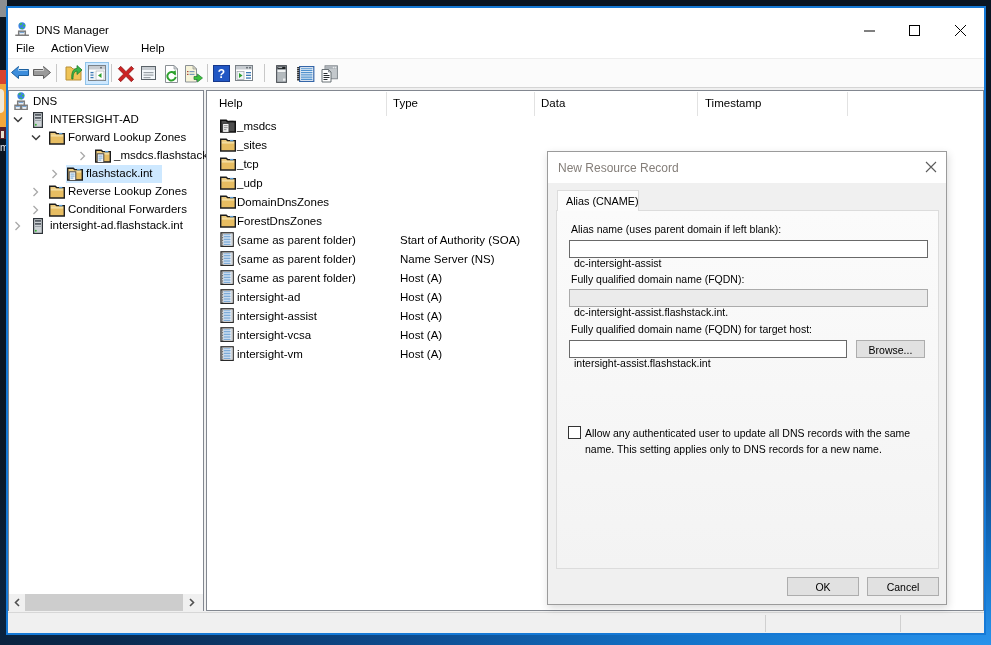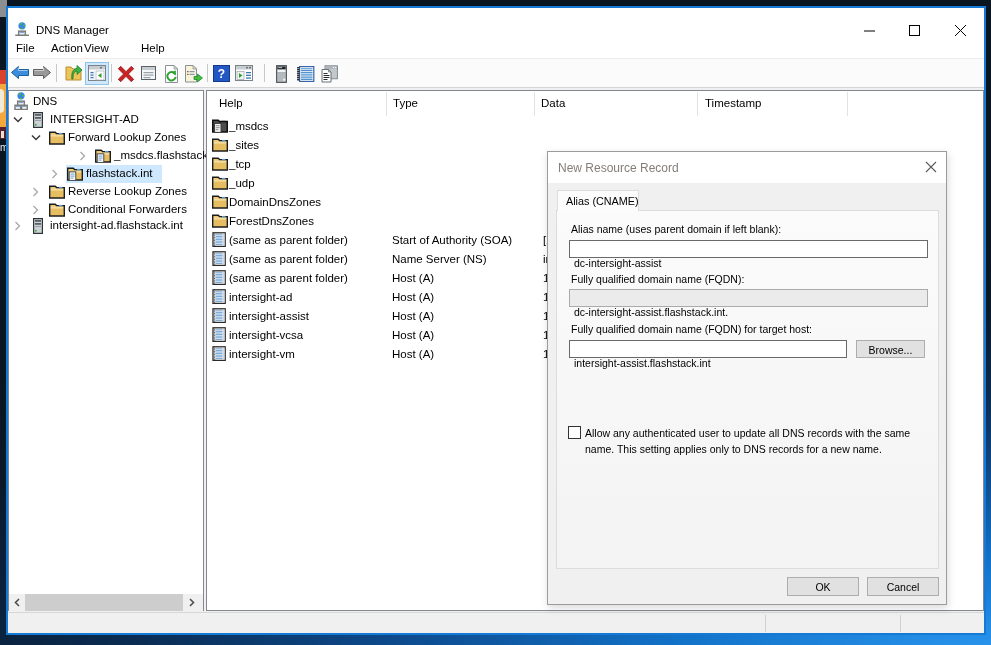--- a/index.html
+++ b/index.html
@@ -21,21 +21,21 @@
 
 #paneback{position:absolute;left:8px;top:88px;width:976px;height:524px;background:#f0f0f0;}
 #tree{position:absolute;left:8px;top:90px;width:196px;height:521px;background:#fff;border:1px solid #828790;}
 #list{position:absolute;left:206px;top:90px;width:778px;height:521px;background:#fff;border:1px solid #828790;}
 
 #status{position:absolute;left:8px;top:612px;width:976px;height:21px;background:#f0f0f0;border-top:1px solid #d7d7d7;}
 .ssep{position:absolute;top:2px;width:1px;height:17px;background:#d0d0d0;}
 
 .hsep{position:absolute;top:1px;width:1px;height:24px;background:#e2e2e2;}
 .hdr{position:absolute;top:6px;font-size:11.5px;color:#000;}
-.lrow{position:absolute;left:0;width:636px;height:19px;}
+.lrow{position:absolute;left:8px;width:636px;height:19px;}
 .lname{position:absolute;left:22px;top:3px;font-size:11.5px;color:#000;white-space:nowrap;}
 .ltype{position:absolute;left:185px;top:3px;font-size:11.5px;color:#000;white-space:nowrap;}
 .ldata{position:absolute;left:336px;top:3px;font-size:11.5px;color:#000;white-space:nowrap;}
 .licon{position:absolute;left:5px;top:1px;}
 
 .trow{position:absolute;height:18px;width:194px;}
 .tlabel{position:absolute;top:2px;font-size:11.5px;color:#000;white-space:nowrap;}
 .ticon{position:absolute;top:1px;}
 .tchev{position:absolute;top:4px;}
 

